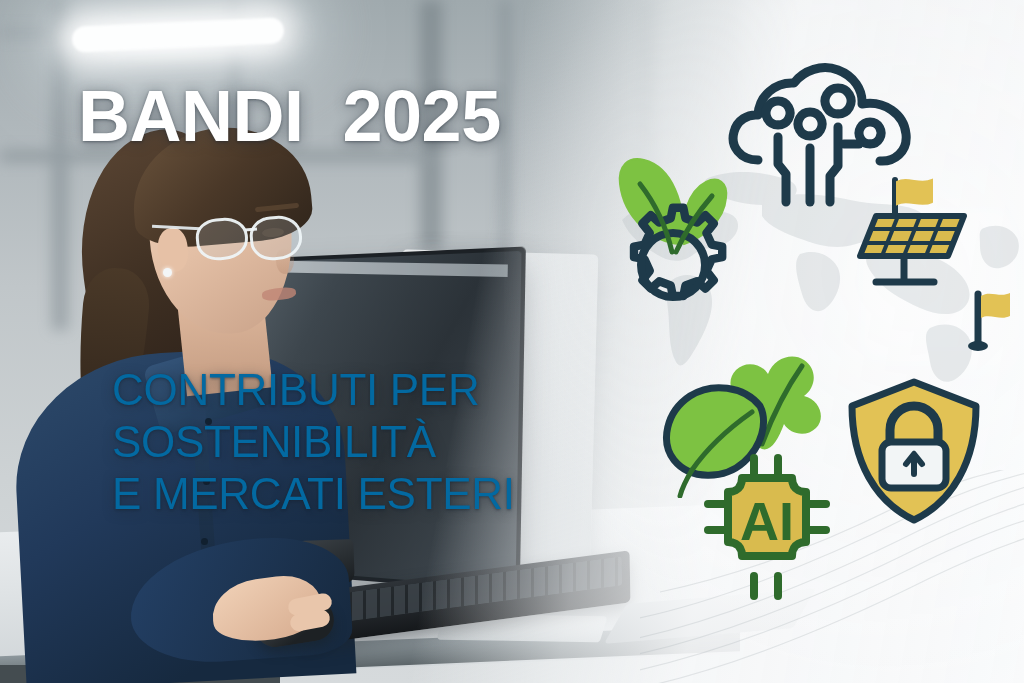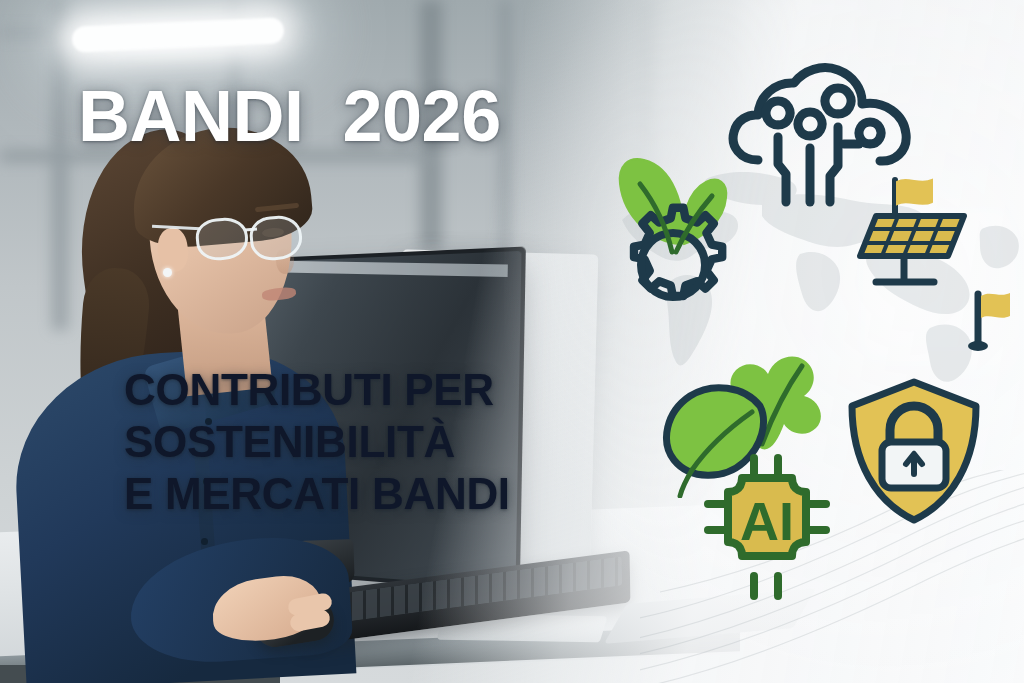--- a/index.html
+++ b/index.html
@@ -247,22 +247,22 @@
 
   
   .title{
     position:absolute; left:78px; top:80px;
     font-size:72px; font-weight:bold; color:#ffffff;
     letter-spacing:-0.5px; line-height:1;
     text-shadow:0 2px 14px rgba(35,45,55,.45), 0 1px 3px rgba(30,40,50,.5);
     white-space:pre;
   }
   .subtitle{
-    position:absolute; left:124px; top:368px;
-    font-size:44px; font-weight:bold; color:#0f172a;
+    position:absolute; left:112px; top:368px;
+    font-size:44px; font-weight:normal; color:#0369a1;
     line-height:1.0; letter-spacing:-0.3px;
     text-shadow:0 2px 12px rgba(30,40,50,.5), 0 1px 3px rgba(25,35,45,.55);
   }
   .subtitle div{ margin-bottom:8px; white-space:nowrap; }
 </style>
 </head>
 <body>
 
 <div id="poster">
 
@@ -450,21 +450,21 @@
       <line x1="6" y1="52" x2="26" y2="52"></line>
       <line x1="6" y1="78" x2="26" y2="78"></line>
       <line x1="104" y1="52" x2="124" y2="52"></line>
       <line x1="104" y1="78" x2="124" y2="78"></line>
     </g>
     <path d="M40,26 L90,26 C90,40 102,40 104,40 L104,90 C102,90 90,90 90,104
              L40,104 C40,90 28,90 26,90 L26,40 C28,40 40,40 40,26 Z" fill="#d9bb4e" stroke="#2f6b2c" stroke-width="8" stroke-linejoin="round"></path>
     <text x="65" y="88" font-family="Liberation Sans, sans-serif" font-size="54" font-weight="bold" fill="#2f6b2c" text-anchor="middle">AI</text>
   </svg>
 
-  <div class="title">BANDI  2026</div>
+  <div class="title">BANDI  2025</div>
 
   <div class="subtitle">
     <div>CONTRIBUTI PER</div>
     <div>SOSTENIBILITÀ</div>
-    <div>E MERCATI BANDI</div>
+    <div>E MERCATI ESTERI</div>
   </div>
 
 </div>
 
 </body></html>

